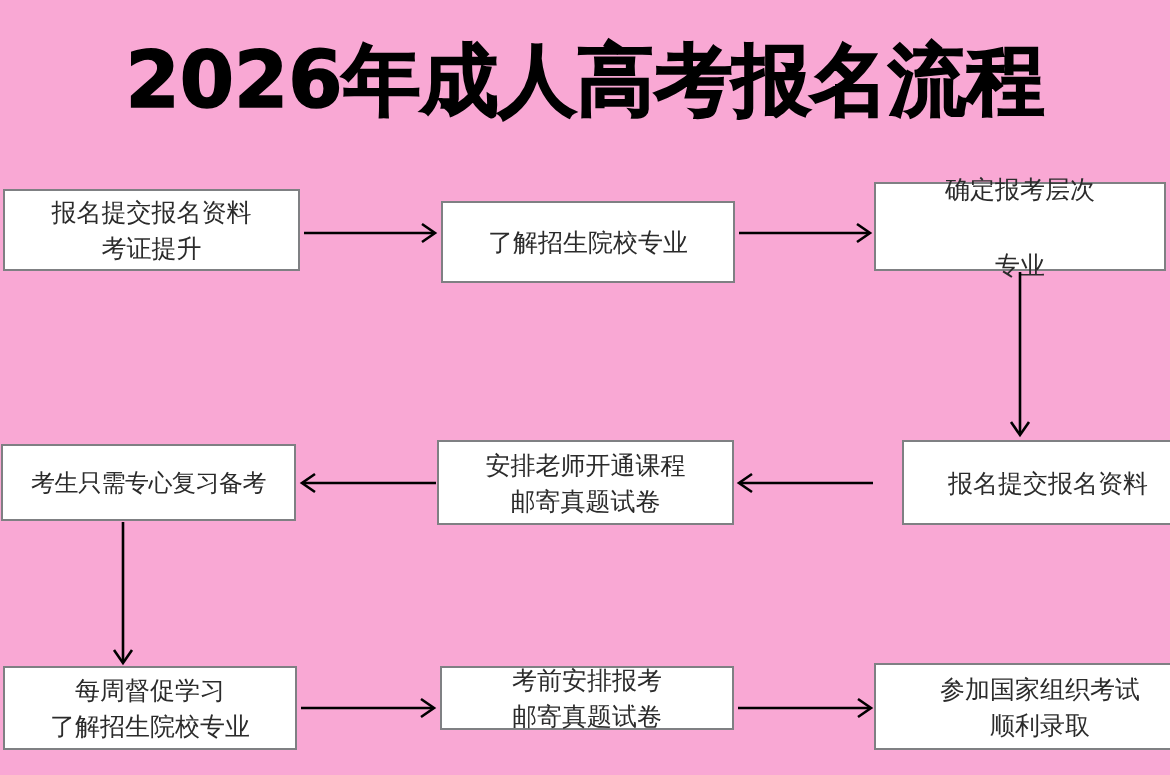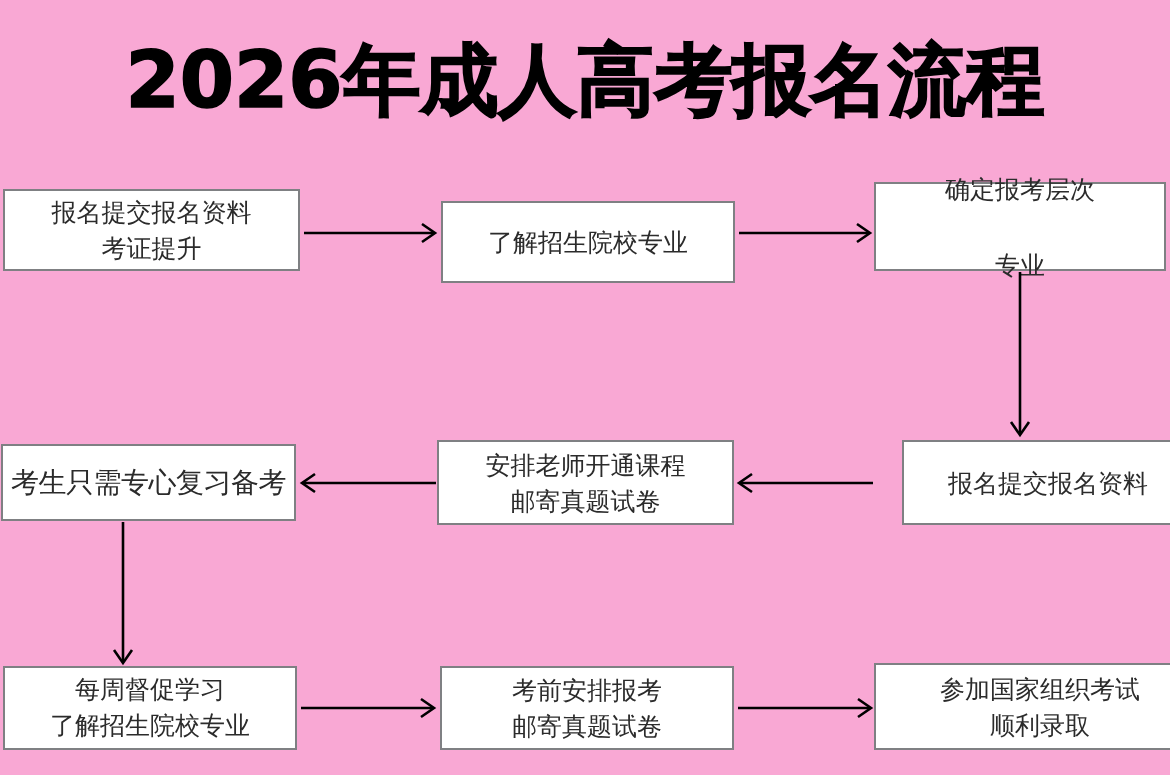--- a/index.html
+++ b/index.html
@@ -48,21 +48,21 @@
     align-items: center;
     justify-content: center;
     color: #2b2b2b;
     font-size: 25px;
     line-height: 36px;
     font-weight: 400;
     text-align: center;
     white-space: nowrap;
   }
   .node .line2 { display: block; }
-  .node.wide-text { font-size: 28px; letter-spacing: -0.5px; }
+  .node.wide-text { font-size: 24px; letter-spacing: -0.5px; }
 
   
   .conn {
     position: absolute;
   }
   .conn svg { display: block; overflow: visible; }
 </style>
 </head>
 <body>
 
@@ -90,26 +90,26 @@
 
   <div class="node" style="left:437px; top:440px; width:297px; height:85px;">
     <span>安排老师开通课程</span>
     <span class="line2">邮寄真题试卷</span>
   </div>
 
   <div class="node" style="left:874px; top:440px; width:292px; height:85px;margin-left:28px;">
     <span>报名提交报名资料</span>
   </div>
 
-  <div class="node" style="left:3px; top:666px; width:294px; height:84px;font-family:Liberation Serif, serif;">
+  <div class="node" style="left:3px; top:666px; width:294px; height:84px;">
     <span>每周督促学习</span>
     <span class="line2">了解招生院校专业</span>
   </div>
 
-  <div class="node" style="left:440px; top:666px; width:294px; height:84px;">
+  <div class="node" style="left:440px; top:666px; width:294px; height:64px;">
     <span>考前安排报考</span>
     <span class="line2">邮寄真题试卷</span>
   </div>
 
   <div class="node" style="left:874px; top:663px; width:332px; height:87px;">
     <span>参加国家组织考试</span>
     <span class="line2">顺利录取</span>
   </div>
 
   <div class="conn" style="left:304px; top:218px; width:134px; height:30px;">

